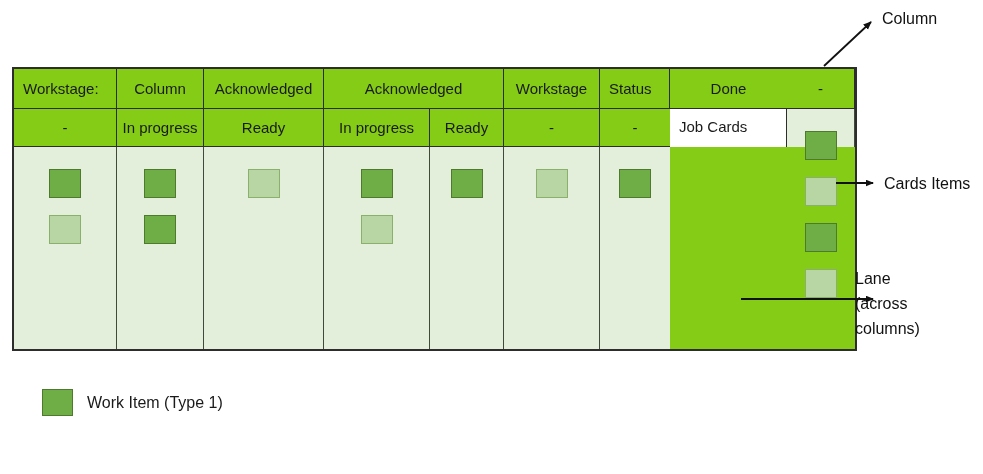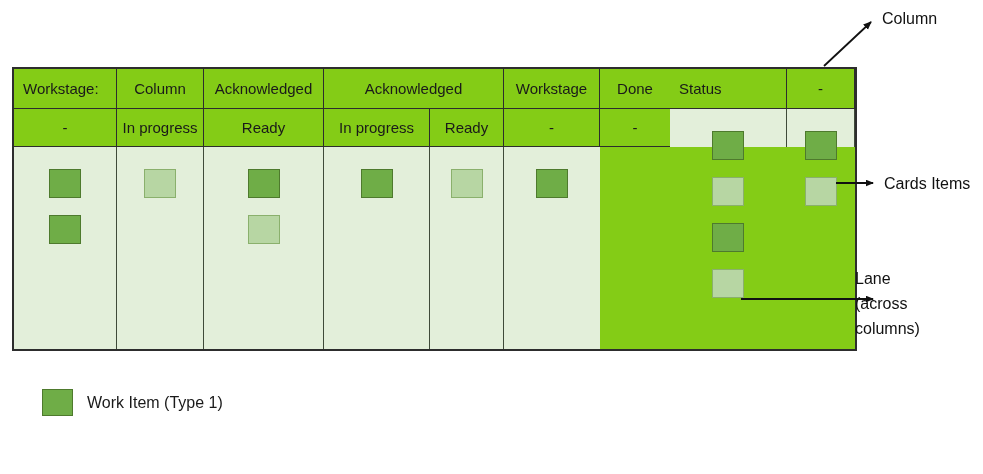--- a/index.html
+++ b/index.html
@@ -119,32 +119,33 @@
 
 <div class="canvas">
 
   <div class="tbl">
 
     <div class="cell left">Workstage:</div>
     <div class="cell">Column</div>
     <div class="cell">Acknowledged</div>
     <div class="cell span2">Acknowledged</div>
     <div class="cell">Workstage</div>
+    <div class="cell left">Status</div>
+
     <div class="cell last-col">Done</div>
-
-    <div class="cell left">Status</div>
     <div class="cell">-</div>
     <div class="cell">-</div>
     <div class="cell">In progress</div>
     <div class="cell">Ready</div>
     <div class="cell">In progress</div>
     <div class="cell">Ready</div>
     <div class="cell">-</div>
     <div class="cell last-col">-</div>
 
+    <div class="cell left jobcards">Job Cards</div>
     <div class="lane-cell">
         <div class="sq t1"></div>
         <div class="sq t2"></div>
         <div class="sq t1"></div>
         <div class="sq t2"></div>
       </div>
     <div class="lane-cell">
         <div class="sq t1"></div>
         <div class="sq t2"></div>
       </div>

